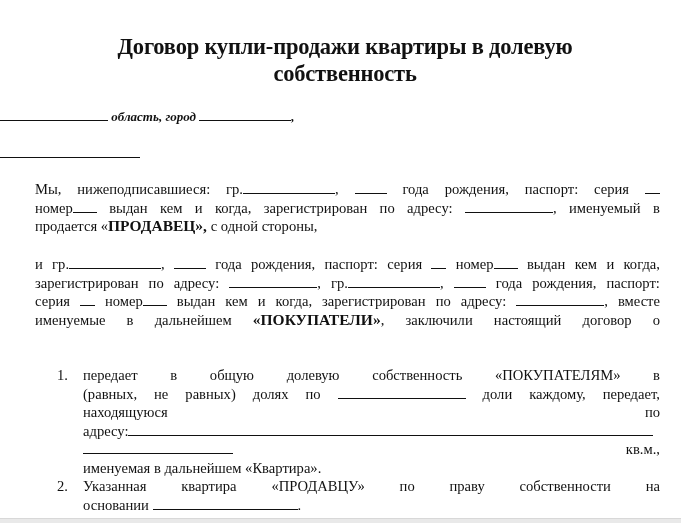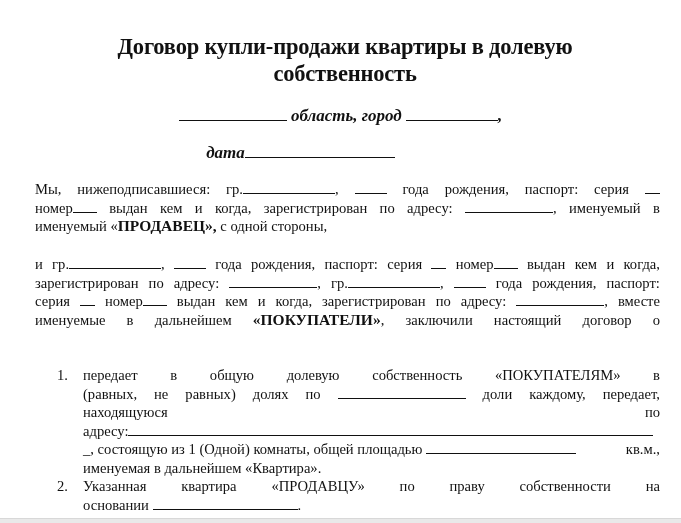--- a/index.html
+++ b/index.html
@@ -9,22 +9,22 @@
     color: #111;
   }
   .page { position: absolute; left: 0; top: 0; width: 679px; height: 523px; }
   .title {
     position: absolute; left: 60px; width: 570px; top: 33px;
     text-align: center; font-weight: bold; font-size: 22.5px; line-height: 27px;
     letter-spacing: -0.2px; font-stretch: condensed;
   }
   .title span { display: block; }
   .place, .date {
-    position: absolute; left: 0; width: 681px; text-align: center;
-    font-weight: bold; font-style: italic; font-size: 17px; line-height: 18px;
+    position: absolute; left: 0; width: 681px; 
+    font-weight: bold; font-style: italic; font-size: 13px; line-height: 18px;
   }
   .place { top: 107px; left: 0px; }
   .date { top: 144px; left: -40px; }
   .blank { display: inline-block; border-bottom: 1.2px solid #111; height: 13px; vertical-align: baseline; }
   .para {
     position: absolute; left: 35px; width: 625px;
     font-size: 14.6px; line-height: 18.5px; text-align: justify;
   }
   .p1 { top: 180px; }
   .p2 { top: 255px; }
@@ -75,21 +75,21 @@
       <span>и</span>
       <span>когда,</span>
       <span>зарегистрирован</span>
       <span>по</span>
       <span>адресу:</span>
       <span><span class="u" style="width:88px"></span><span>,</span></span>
       <span>именуемый</span>
       <span>в</span>
     </div>
     <div>
-      <span>именуемый «</span><b class="strong">ПРОДАВЕЦ»,</b><span> с одной стороны,</span>
+      <span>продается «</span><b class="strong">ПРОДАВЕЦ»,</b><span> с одной стороны,</span>
     </div>
   </div>
 
   <div class="para p2">
     <div class="jl">
       <span>и</span>
       <span><span>гр.</span><span class="u" style="width:92px"></span><span>,</span></span>
       <span class="u" style="width:32px"></span>
       <span>года</span>
       <span>рождения,</span>
@@ -163,21 +163,21 @@
         <span>передает,</span>
       </div>
       <div class="jl">
         <span>находящуюся</span>
         <span>по</span>
       </div>
       <div style="white-space:nowrap">
         <span>адресу:</span><span class="u" style="width:525px"></span>
       </div>
       <div class="jl">
-        <span><span>_, состоящую из 1 (Одной) комнаты, общей площадью</span> <span class="u" style="width:150px"></span></span>
+        <span> <span class="u" style="width:150px"></span></span>
         <span>кв.м.,</span>
       </div>
       <div>именуемая в дальнейшем «Квартира».</div>
     </div>
 
     <div class="item">
       <span class="num">2.</span>
       <div class="jl">
         <span>Указанная</span>
         <span>квартира</span>

